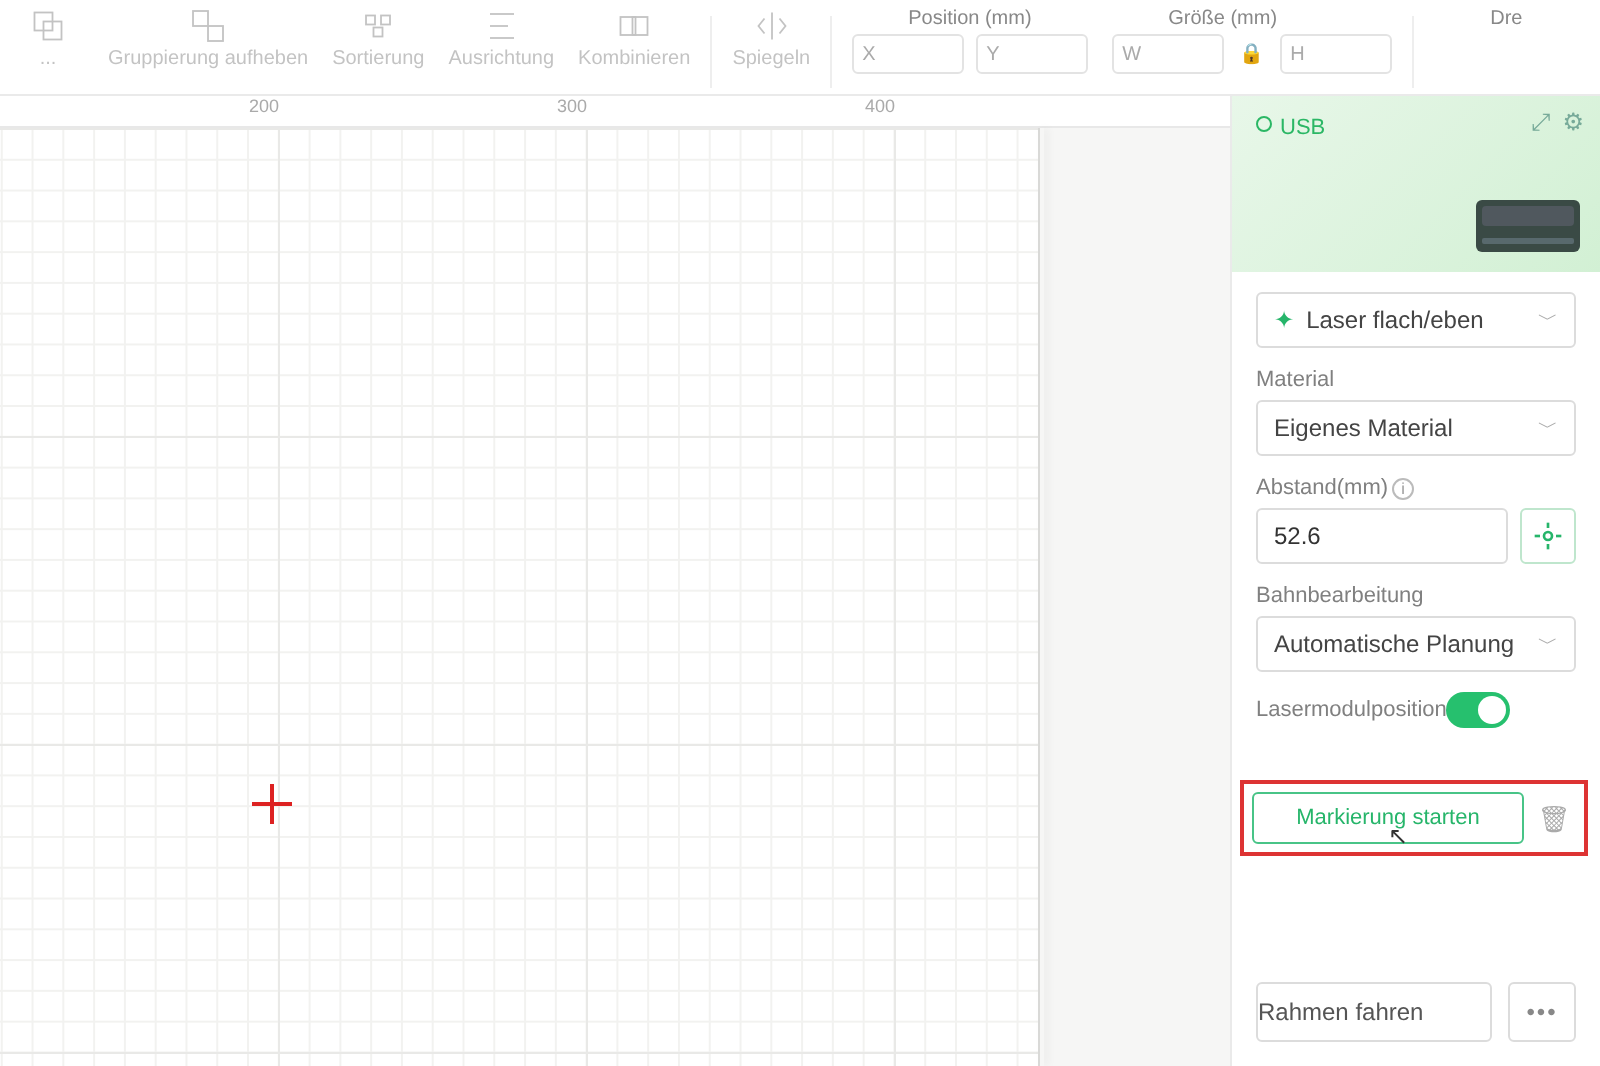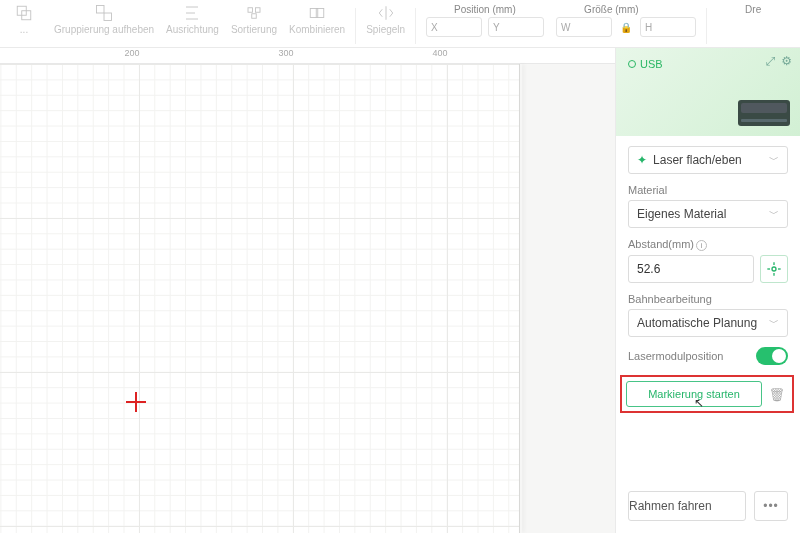--- a/index.html
+++ b/index.html
@@ -37,42 +37,42 @@
   .canvas::after{content:"";position:absolute;right:-3px;top:0;bottom:0;width:3px;box-shadow:2px 0 4px rgba(0,0,0,.05);}
   .crosshair{position:absolute;left:126px;top:344px;width:20px;height:20px;pointer-events:none;}
   .crosshair::before,.crosshair::after{content:"";position:absolute;background:#d22;}
   .crosshair::before{left:9px;top:0;width:2px;height:20px;}
   .crosshair::after{top:9px;left:0;height:2px;width:20px;}
 
   
   .side{width:185px;border-left:1px solid #eaeaea;display:flex;flex-direction:column;font-size:12px;color:#555;}
   .device{height:88px;background:linear-gradient(135deg,#e8f7e9 0%,#d2f0d4 100%);padding:10px 12px;position:relative;}
   .device .title{font-size:13px;color:#333;margin-bottom:4px;}
-  .device .usb{font-size:11px;color:#2bb765;display:flex;align-items:center;gap:4px;}
+  .device .usb{font-size:11px;color:#2bb765;display:flex;align-items:flex-start;gap:4px;}
   .device .usb::before{content:"";width:6px;height:6px;border:1px solid #2bb765;border-radius:50%;display:inline-block;}
   .device .corner{position:absolute;top:6px;right:8px;display:flex;gap:6px;color:#7a9;}
   .device .corner span{font-size:12px;}
   .device .machine{position:absolute;right:10px;bottom:10px;width:52px;height:26px;background:#3a4a45;border-radius:3px;}
   .device .machine::before{content:"";position:absolute;left:3px;right:3px;top:3px;height:10px;background:#667;opacity:.5;border-radius:2px;}
   .device .machine::after{content:"";position:absolute;left:3px;right:3px;bottom:4px;height:3px;background:#89a;opacity:.4;border-radius:1px;}
   .panel{padding:10px 12px 0;display:flex;flex-direction:column;gap:10px;flex:1;overflow:hidden;}
   .sel, .inp{height:28px;border:1px solid #dcdcdc;border-radius:3px;background:#fff;display:flex;align-items:center;padding:0 8px;font-size:12px;color:#444;justify-content:space-between;}
   .sel .chev{color:#aaa;font-size:10px;}
   .sel.laser{gap:6px;}
   .sel.laser .ico{color:#26b56a;}
   .lbl2{font-size:11px;color:#808080;}
   .hrow{display:flex;gap:6px;align-items:flex-start;}
   .hrow .inp{flex:1;color:#333;}
   .iconbtn{width:28px;height:28px;border:1px solid #bfe6cd;border-radius:3px;display:flex;align-items:center;justify-content:center;color:#26b56a;}
   .toggle{width:32px;height:18px;border-radius:9px;background:#26c06e;position:relative;}
   .toggle::after{content:"";position:absolute;right:2px;top:2px;width:14px;height:14px;background:#fff;border-radius:50%;}
-  .rowflex{display:flex;justify-content:space-between;align-items:center;}
+  .rowflex{display:flex;justify-content:flex-start;align-items:center;}
   .coords{font-size:11px;color:#555;margin-top:-4px;}
   .mark-title{font-size:11px;color:#7a7a7a;}
-  .mark-box{border:2px solid #d33;padding:4px 6px 4px 4px;margin:0 -6px 0 -8px;display:flex;align-items:center;gap:6px;}
+  .mark-box{border:2px solid #d33;padding:4px 6px 4px 4px;margin:16px -6px 0 -8px;display:flex;align-items:center;gap:6px;}
   .btn-mark{flex:1;height:26px;border:1px solid #48c487;color:#26b56a;background:#fff;border-radius:3px;font-size:11px;display:flex;align-items:center;justify-content:center;position:relative;}
   .cursor{position:absolute;left:50%;top:60%;font-size:12px;color:#333;pointer-events:none;}
   .trash{width:18px;text-align:center;color:#aaa;font-size:13px;}
   .footer{padding:10px 12px 12px;display:flex;gap:8px;}
   .btn-frame{flex:1;height:30px;border:1px solid #dcdcdc;border-radius:3px;background:#fff;font-size:12px;color:#555;display:flex;align-items:center;justify-content:flex-start;}
   .btn-more{width:34px;height:30px;border:1px solid #dcdcdc;border-radius:3px;background:#fff;display:flex;align-items:center;justify-content:center;color:#888;letter-spacing:1px;}
   .info-i{display:inline-flex;width:11px;height:11px;border:1px solid #bbb;border-radius:50%;align-items:center;justify-content:center;font-size:8px;color:#999;margin-left:2px;}
 </style>
 </head>
 <body>
@@ -89,33 +89,33 @@
     </div>
     <div class="tb-btn" style="min-width:92px">
       <svg viewBox="0 0 24 24">
           <rect x="2" y="2" width="10" height="10"></rect>
           <rect x="12" y="12" width="10" height="10"></rect>
         </svg>
       <span class="lbl">Gruppierung aufheben</span>
     </div>
     <div class="tb-btn">
       <svg viewBox="0 0 24 24">
+          <rect x="4" y="5" width="6" height="6"></rect>
+          <rect x="14" y="5" width="6" height="6"></rect>
+          <rect x="9" y="13" width="6" height="6"></rect>
+        </svg>
+      <span class="lbl">Sortierung</span>
+    </div>
+    <div class="tb-btn">
+      <svg viewBox="0 0 24 24">
           <line x1="4" y1="4" x2="20" y2="4"></line>
           <line x1="4" y1="12" x2="16" y2="12"></line>
           <line x1="4" y1="20" x2="20" y2="20"></line>
         </svg>
       <span class="lbl">Ausrichtung</span>
-    </div>
-    <div class="tb-btn">
-      <svg viewBox="0 0 24 24">
-          <rect x="4" y="5" width="6" height="6"></rect>
-          <rect x="14" y="5" width="6" height="6"></rect>
-          <rect x="9" y="13" width="6" height="6"></rect>
-        </svg>
-      <span class="lbl">Sortierung</span>
     </div>
     <div class="tb-btn">
       <svg viewBox="0 0 24 24">
           <rect x="3" y="6" width="10" height="12"></rect>
           <rect x="11" y="6" width="10" height="12"></rect>
         </svg>
       <span class="lbl">Kombinieren</span>
     </div>
     <div class="tb-sep"></div>
     <div class="tb-btn">

